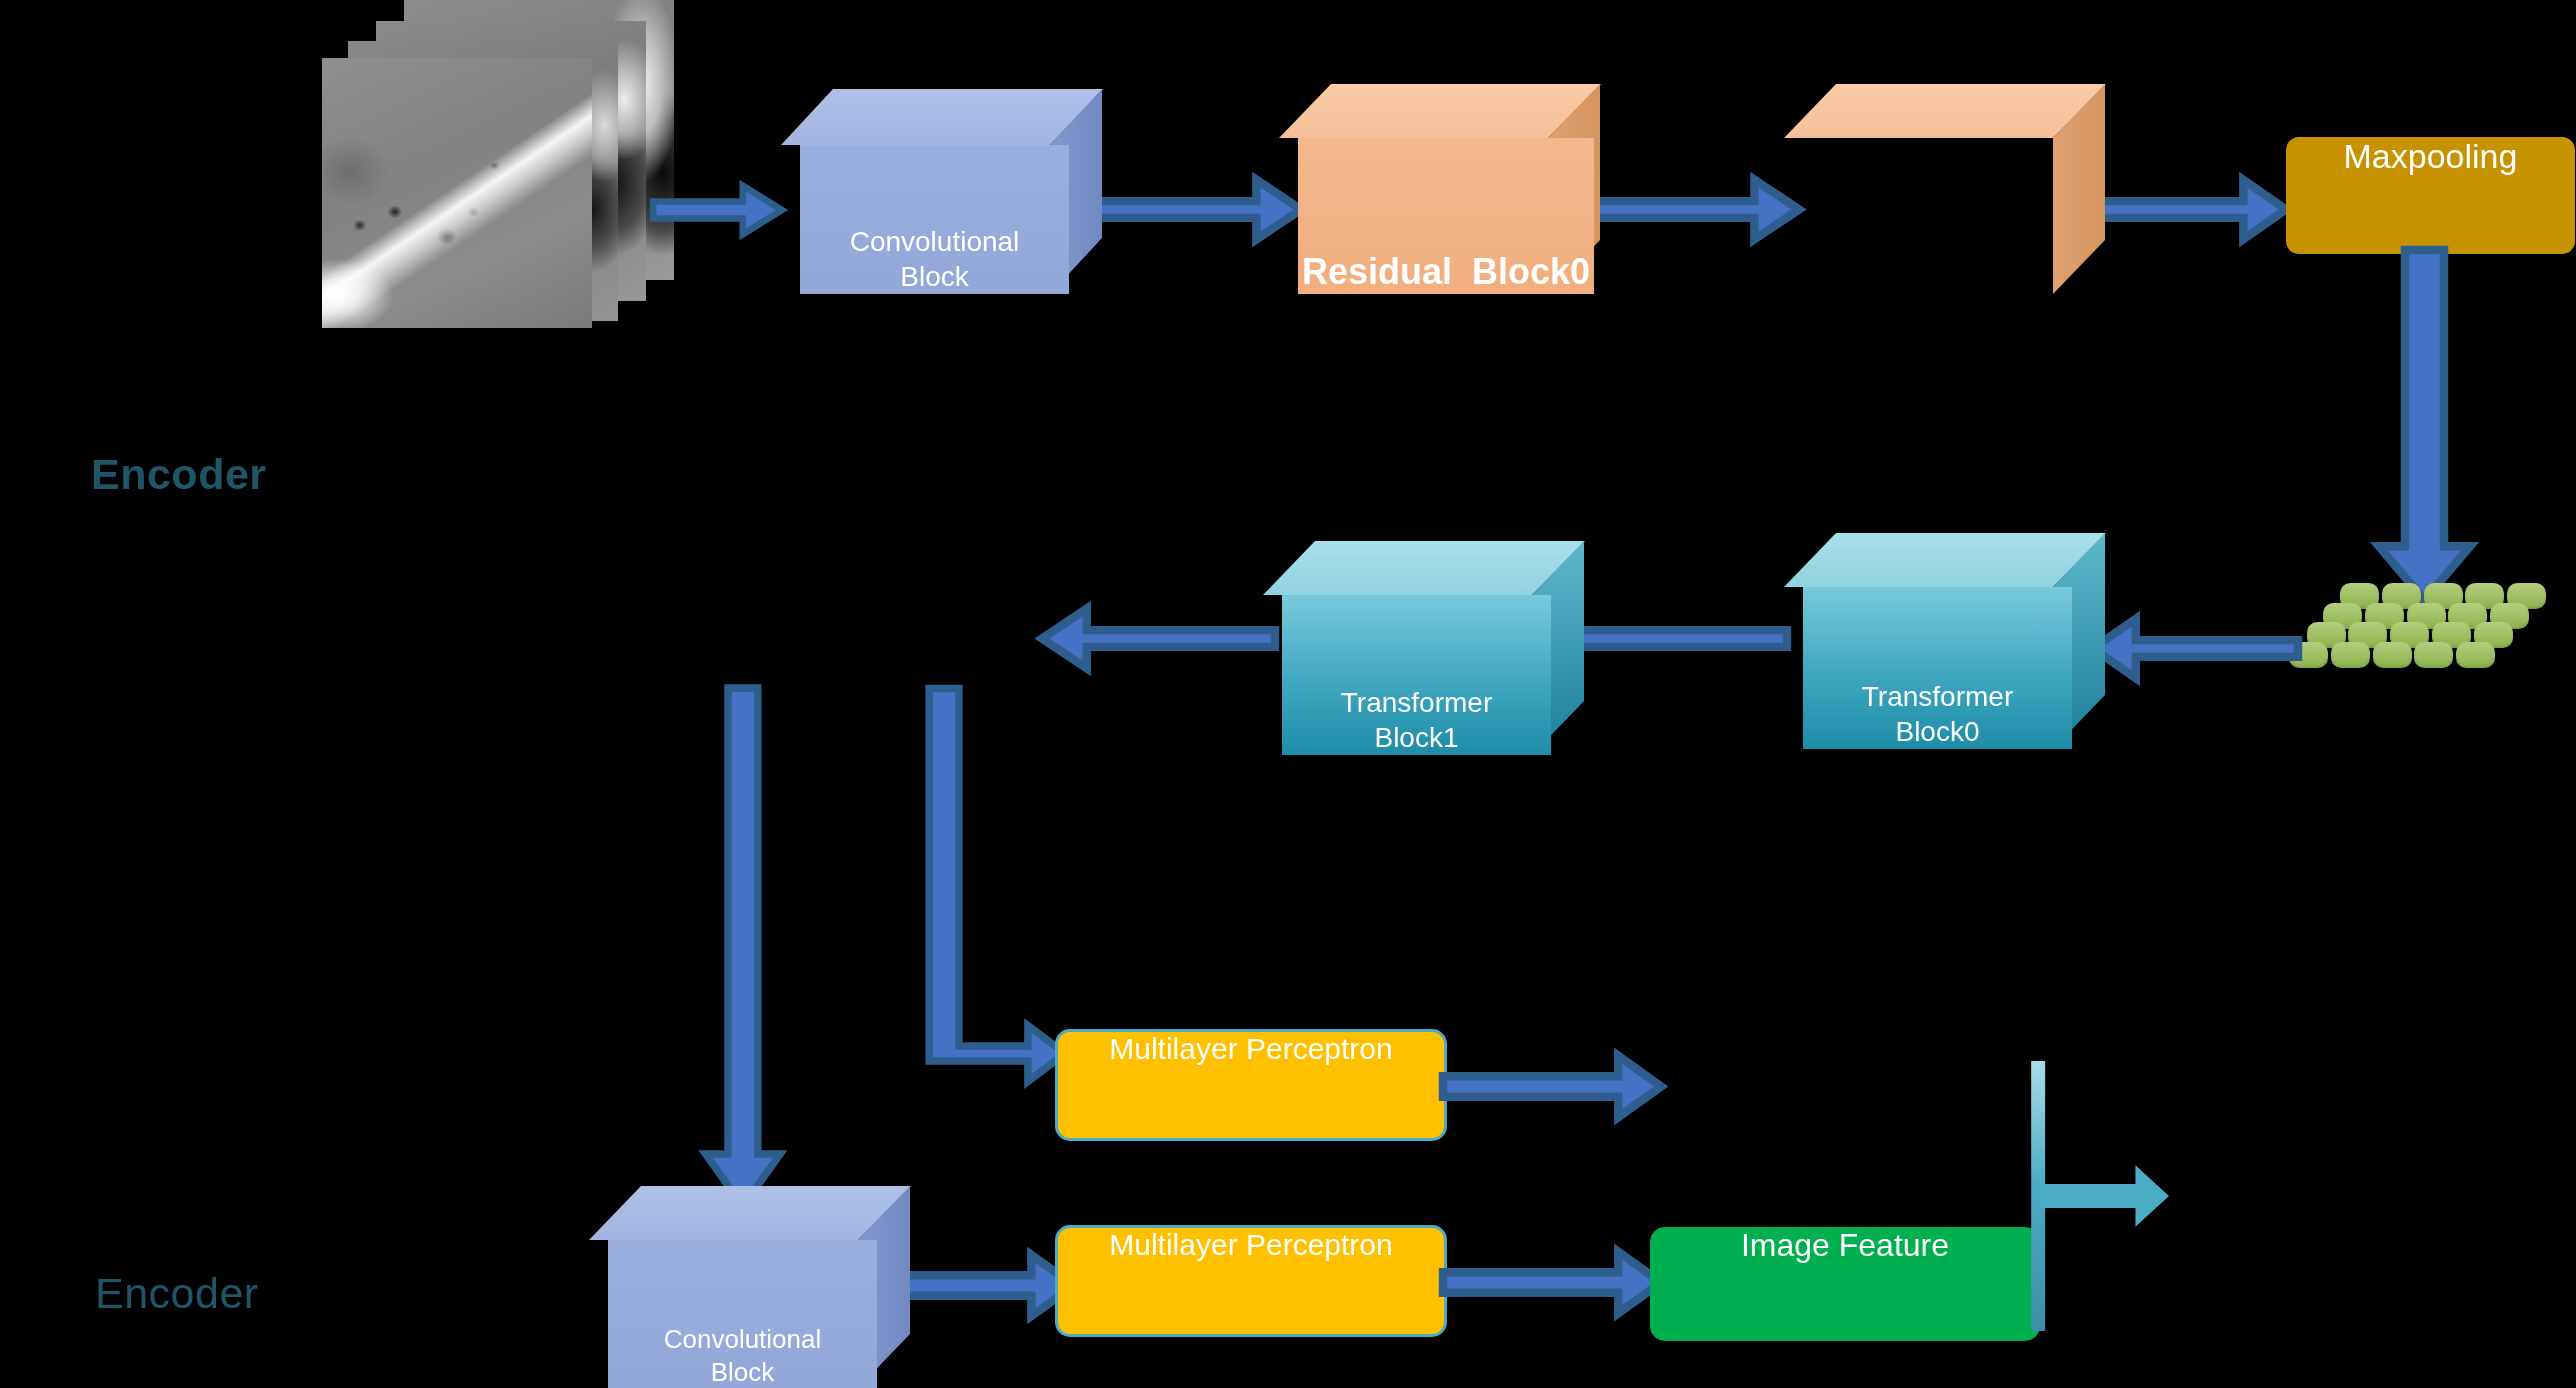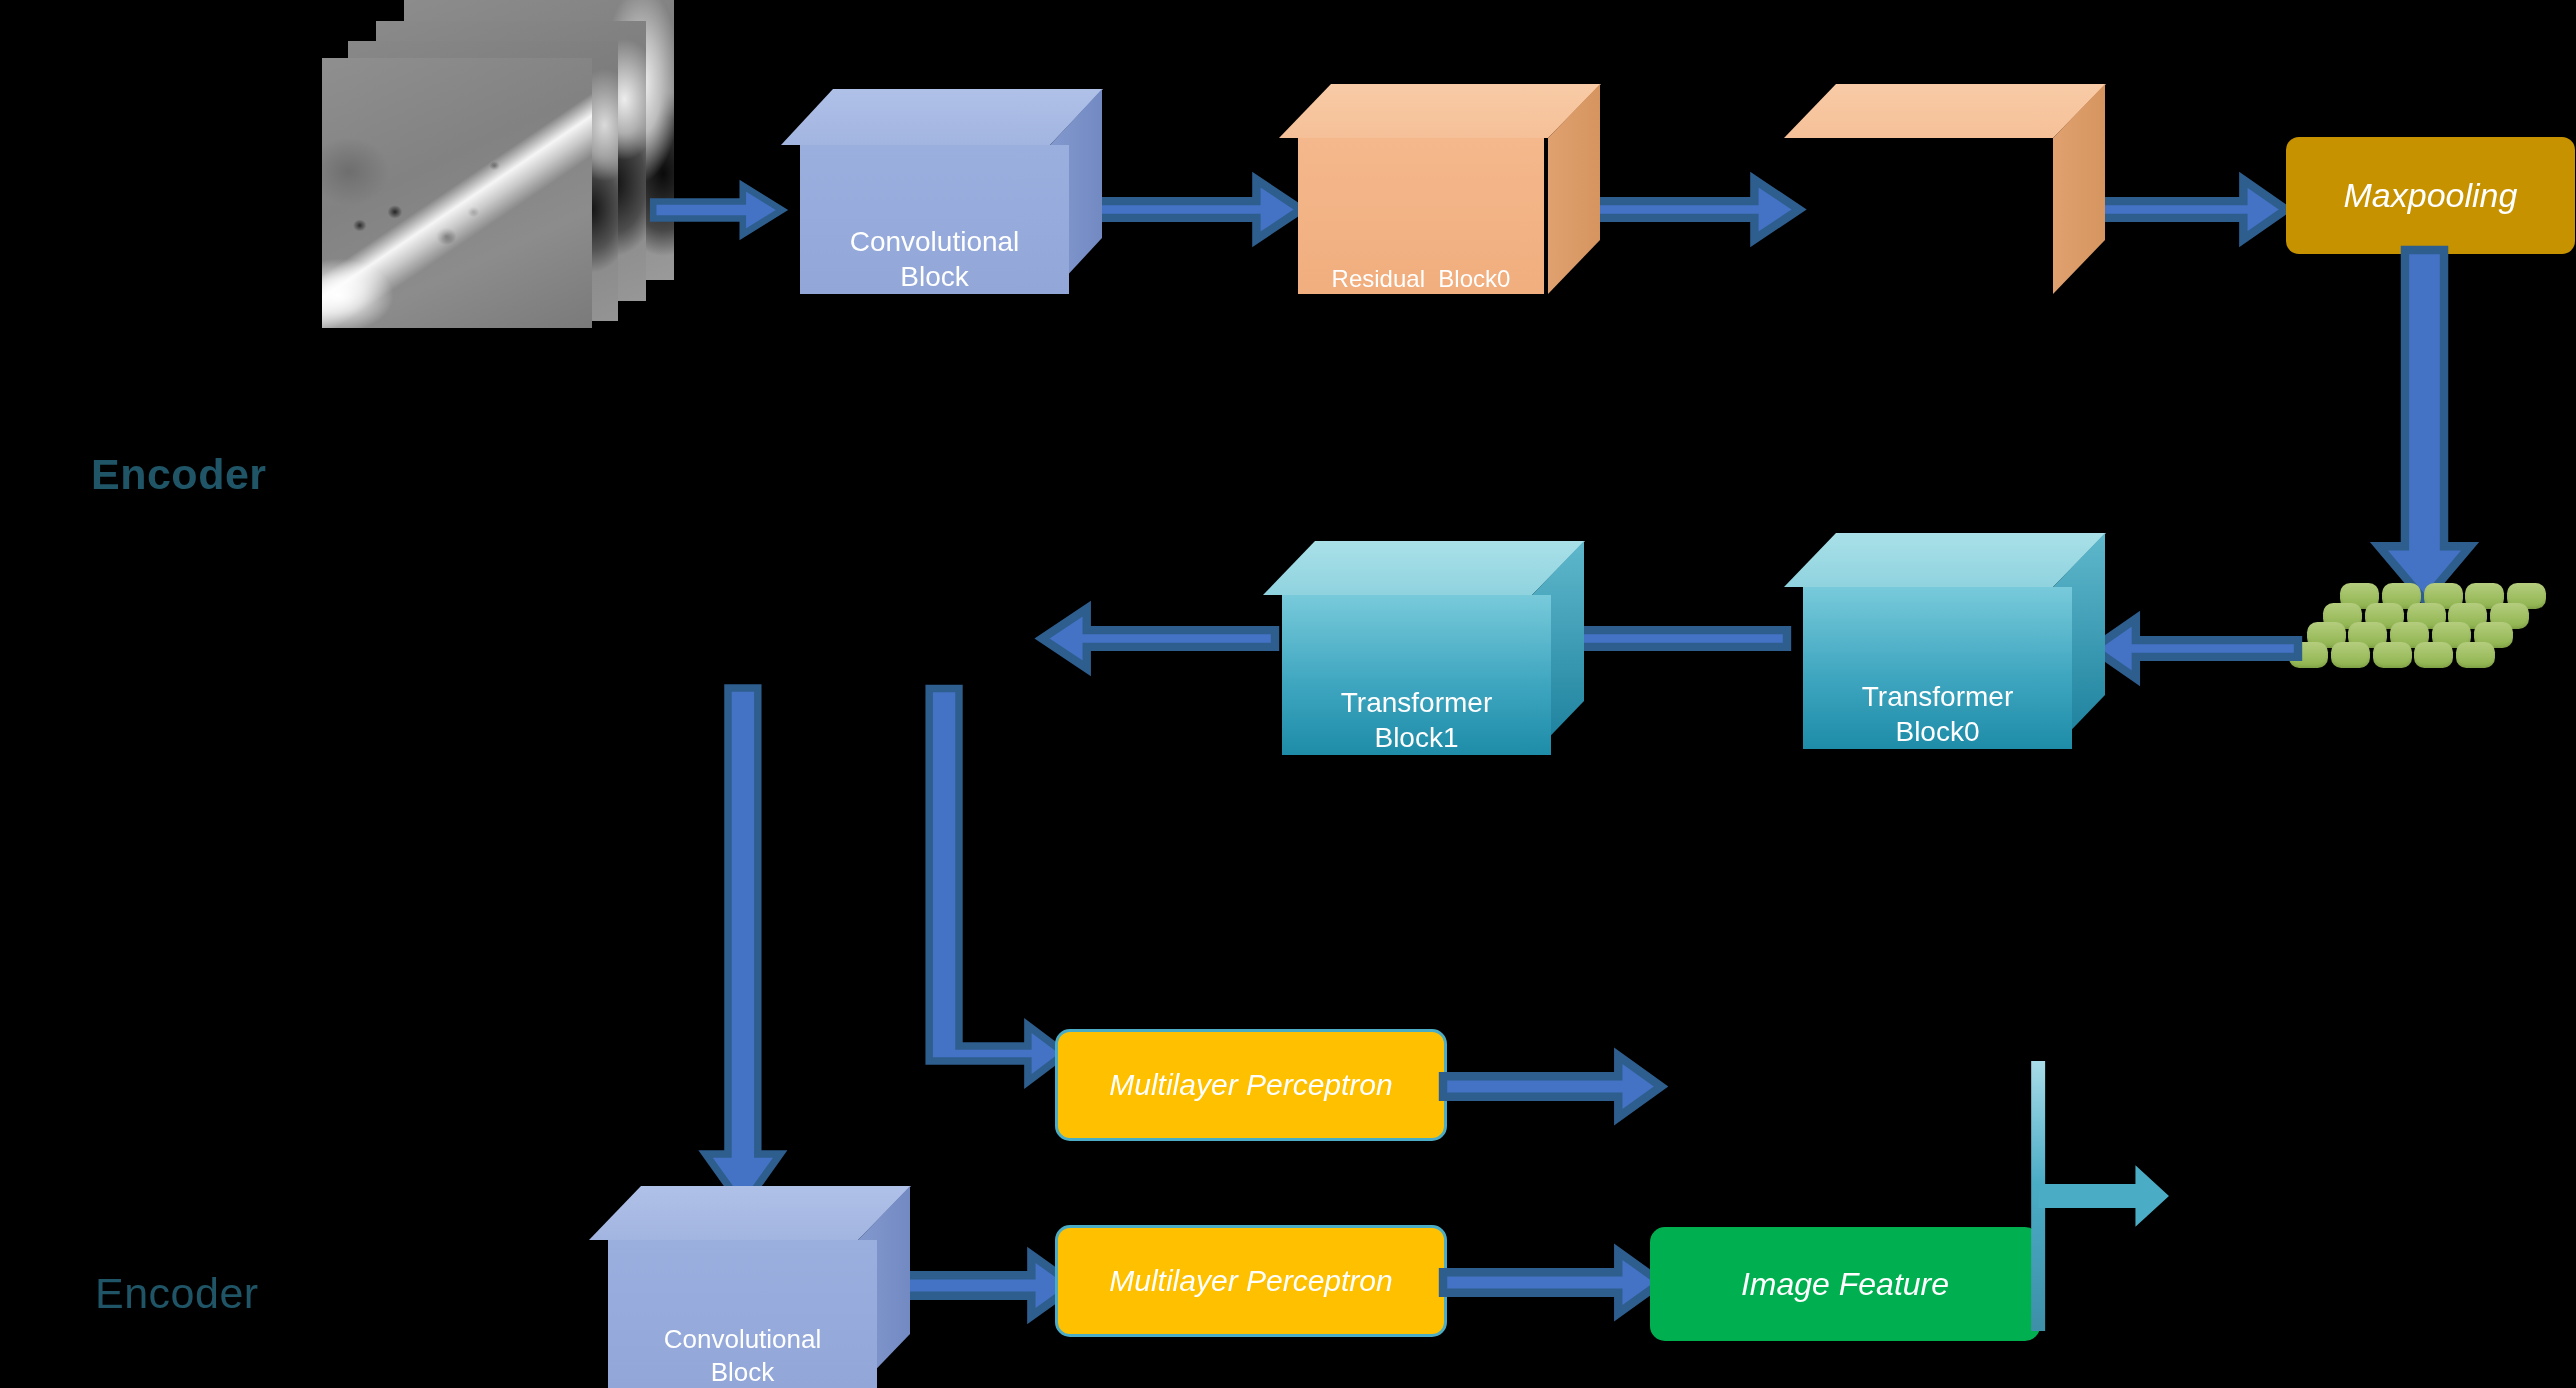--- a/index.html
+++ b/index.html
@@ -40,25 +40,24 @@
     line-height: 1.25;
     z-index: 3;
     margin-left: 19px;
   }
   .cube .face-side { position: absolute; z-index: 2; }
   .cube .lid { position: absolute; z-index: 2; }
 
   
   .rbox {
     position: absolute;
-    display: flex; align-items: center; justify-content: center;
+    display: flex; justify-content: center;
     color: #ffffff;
     text-align: center;
     white-space: nowrap;
-    font-style: italic;
   }
 
   
   .token-row { position: absolute; display: flex; }
   .token {
     border-radius: 10.3px;
     background: linear-gradient(180deg,#b4cd7e 0%, #9fbf62 55%, #8cb14c 100%);
     box-shadow: inset 0 -1.9px 2.8px rgba(0,0,0,0.10);
   }
 
@@ -134,22 +133,22 @@
     </svg>
   </div>
 
   <div class="cube" style="left:1279px; top:84px; width:322px; height:210px;">
     <div class="lid" style="left:0; top:0; width:322px; height:54px;
            background: linear-gradient(180deg,#F8CBA6,#F5C098);
            clip-path: polygon(52px 0, 322px 0, 269px 54px, 0 54px);"></div>
     <div class="face-side" style="left:269px; top:0px; width:52px; height:210px;
            background: linear-gradient(90deg,#E0A170,#D6955F);
            clip-path: polygon(52px 0, 52px 156px, 0 210px, 0 54px);"></div>
-    <div class="face-front" style="left:0px; top:54px; width:246px; height:156px;
-           background: linear-gradient(180deg,#F4B88C,#F1AE7E); font-size:24px;">
+    <div class="face-front" style="left:0px; top:54px; width:296px; height:156px;
+           background: linear-gradient(180deg,#F4B88C,#F1AE7E); font-size:36px;font-weight:bold;">
       <span style="white-space:pre;">Residual  Block0</span>
     </div>
   </div>
 
   <div class="arrow-h" style="left:1568px; top:172px; width:233px; height:75px;">
     <svg width="233" height="75" viewBox="0 0 250 80">
       <path d="M0,31 L200,31 L200,8 L248,40 L200,72 L200,49 L0,49 Z" fill="#4472C4" stroke="#2E5E8E" stroke-width="9"></path>
     </svg>
   </div>
 

